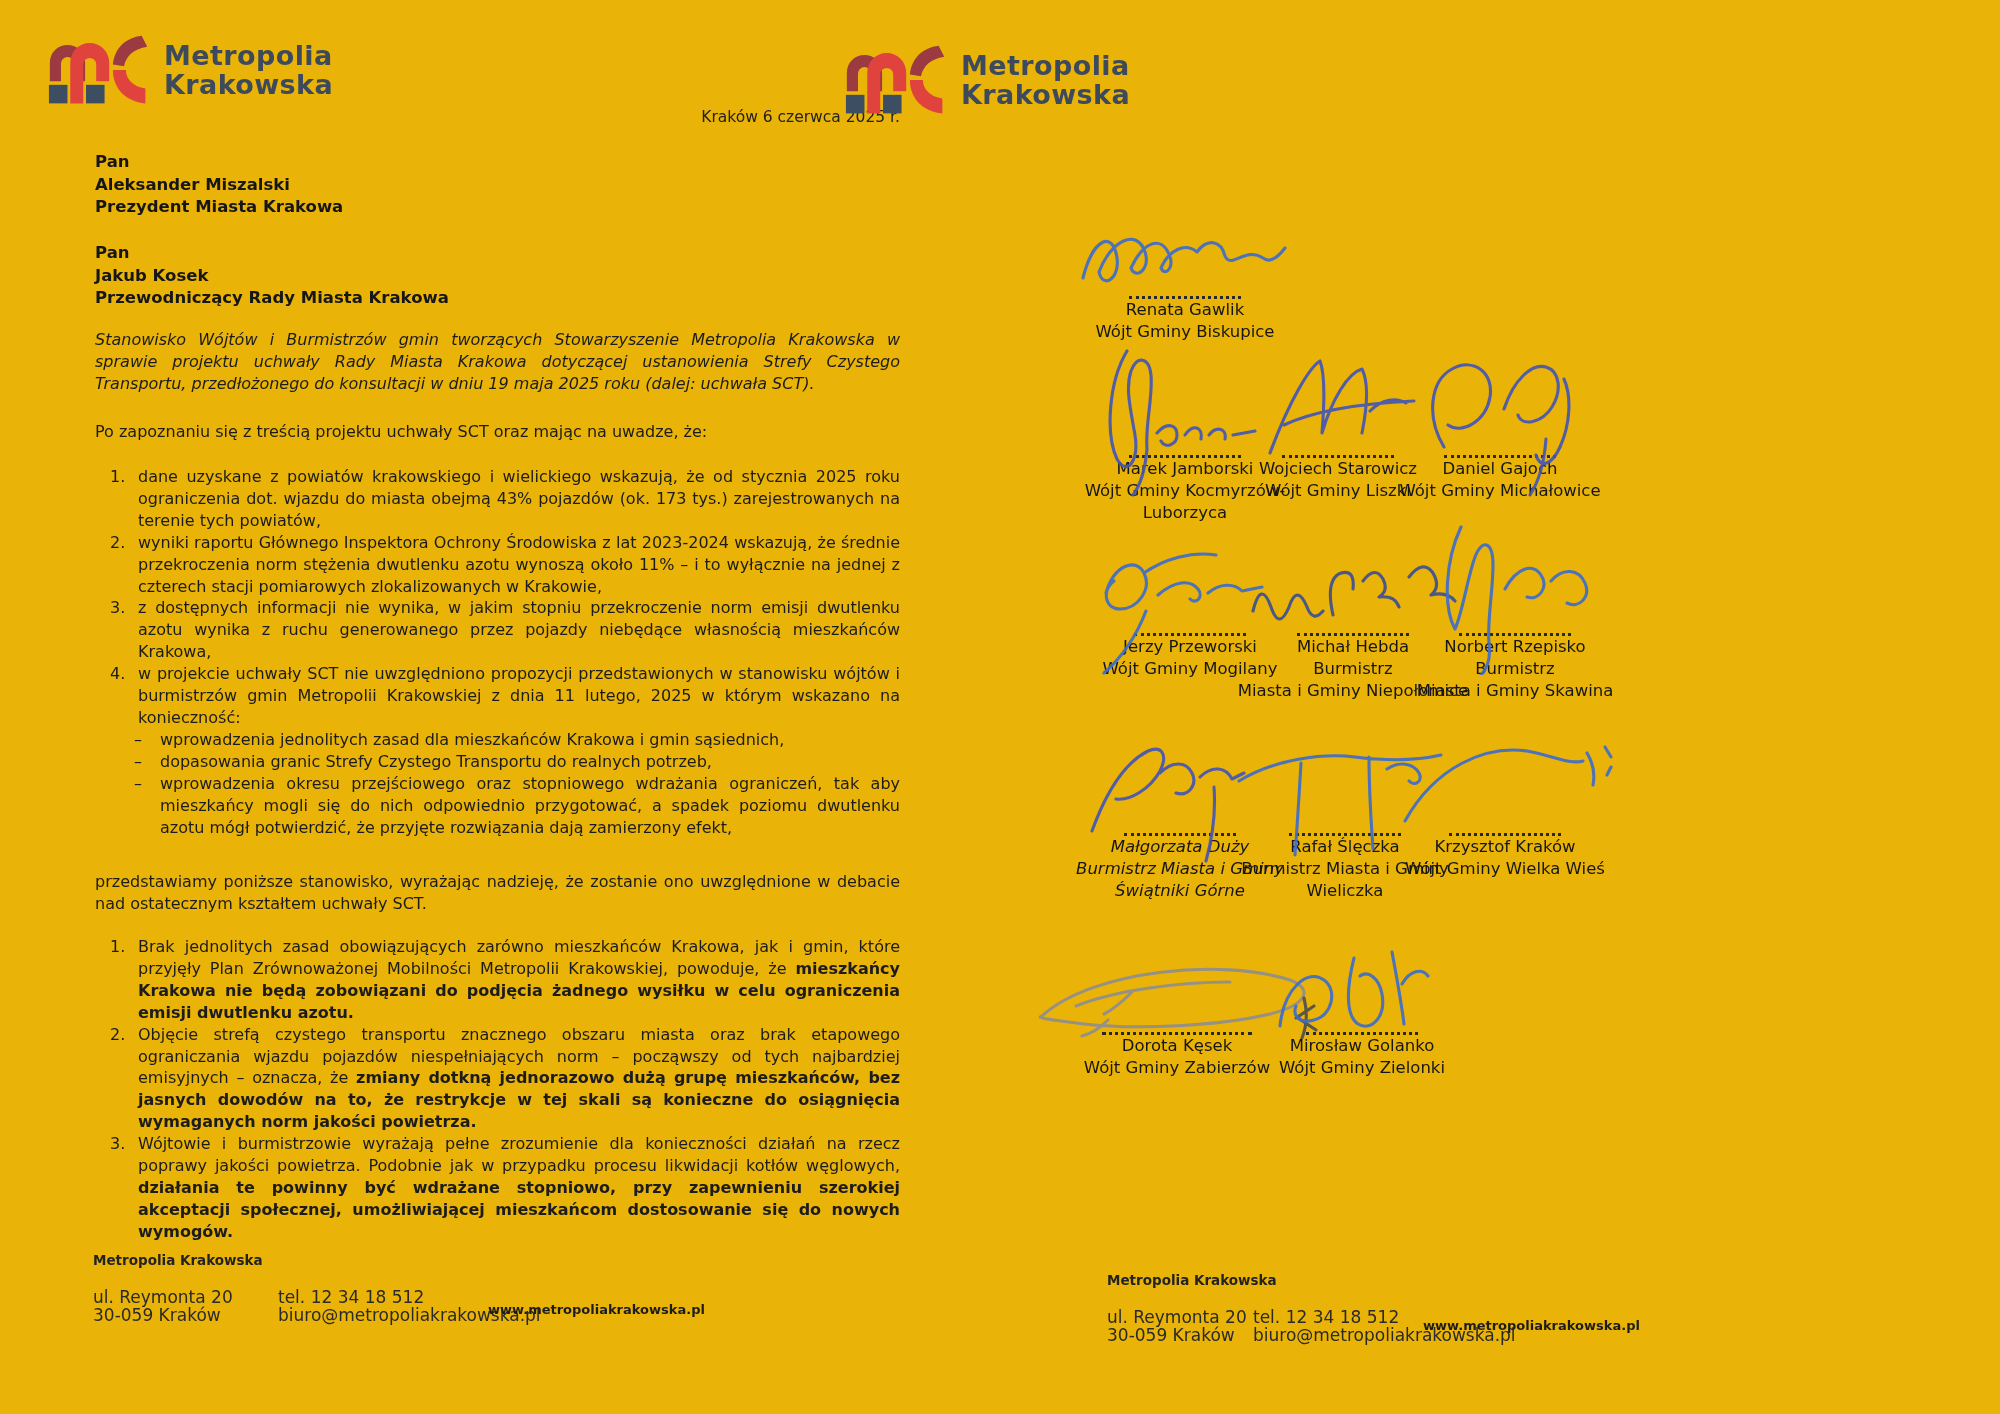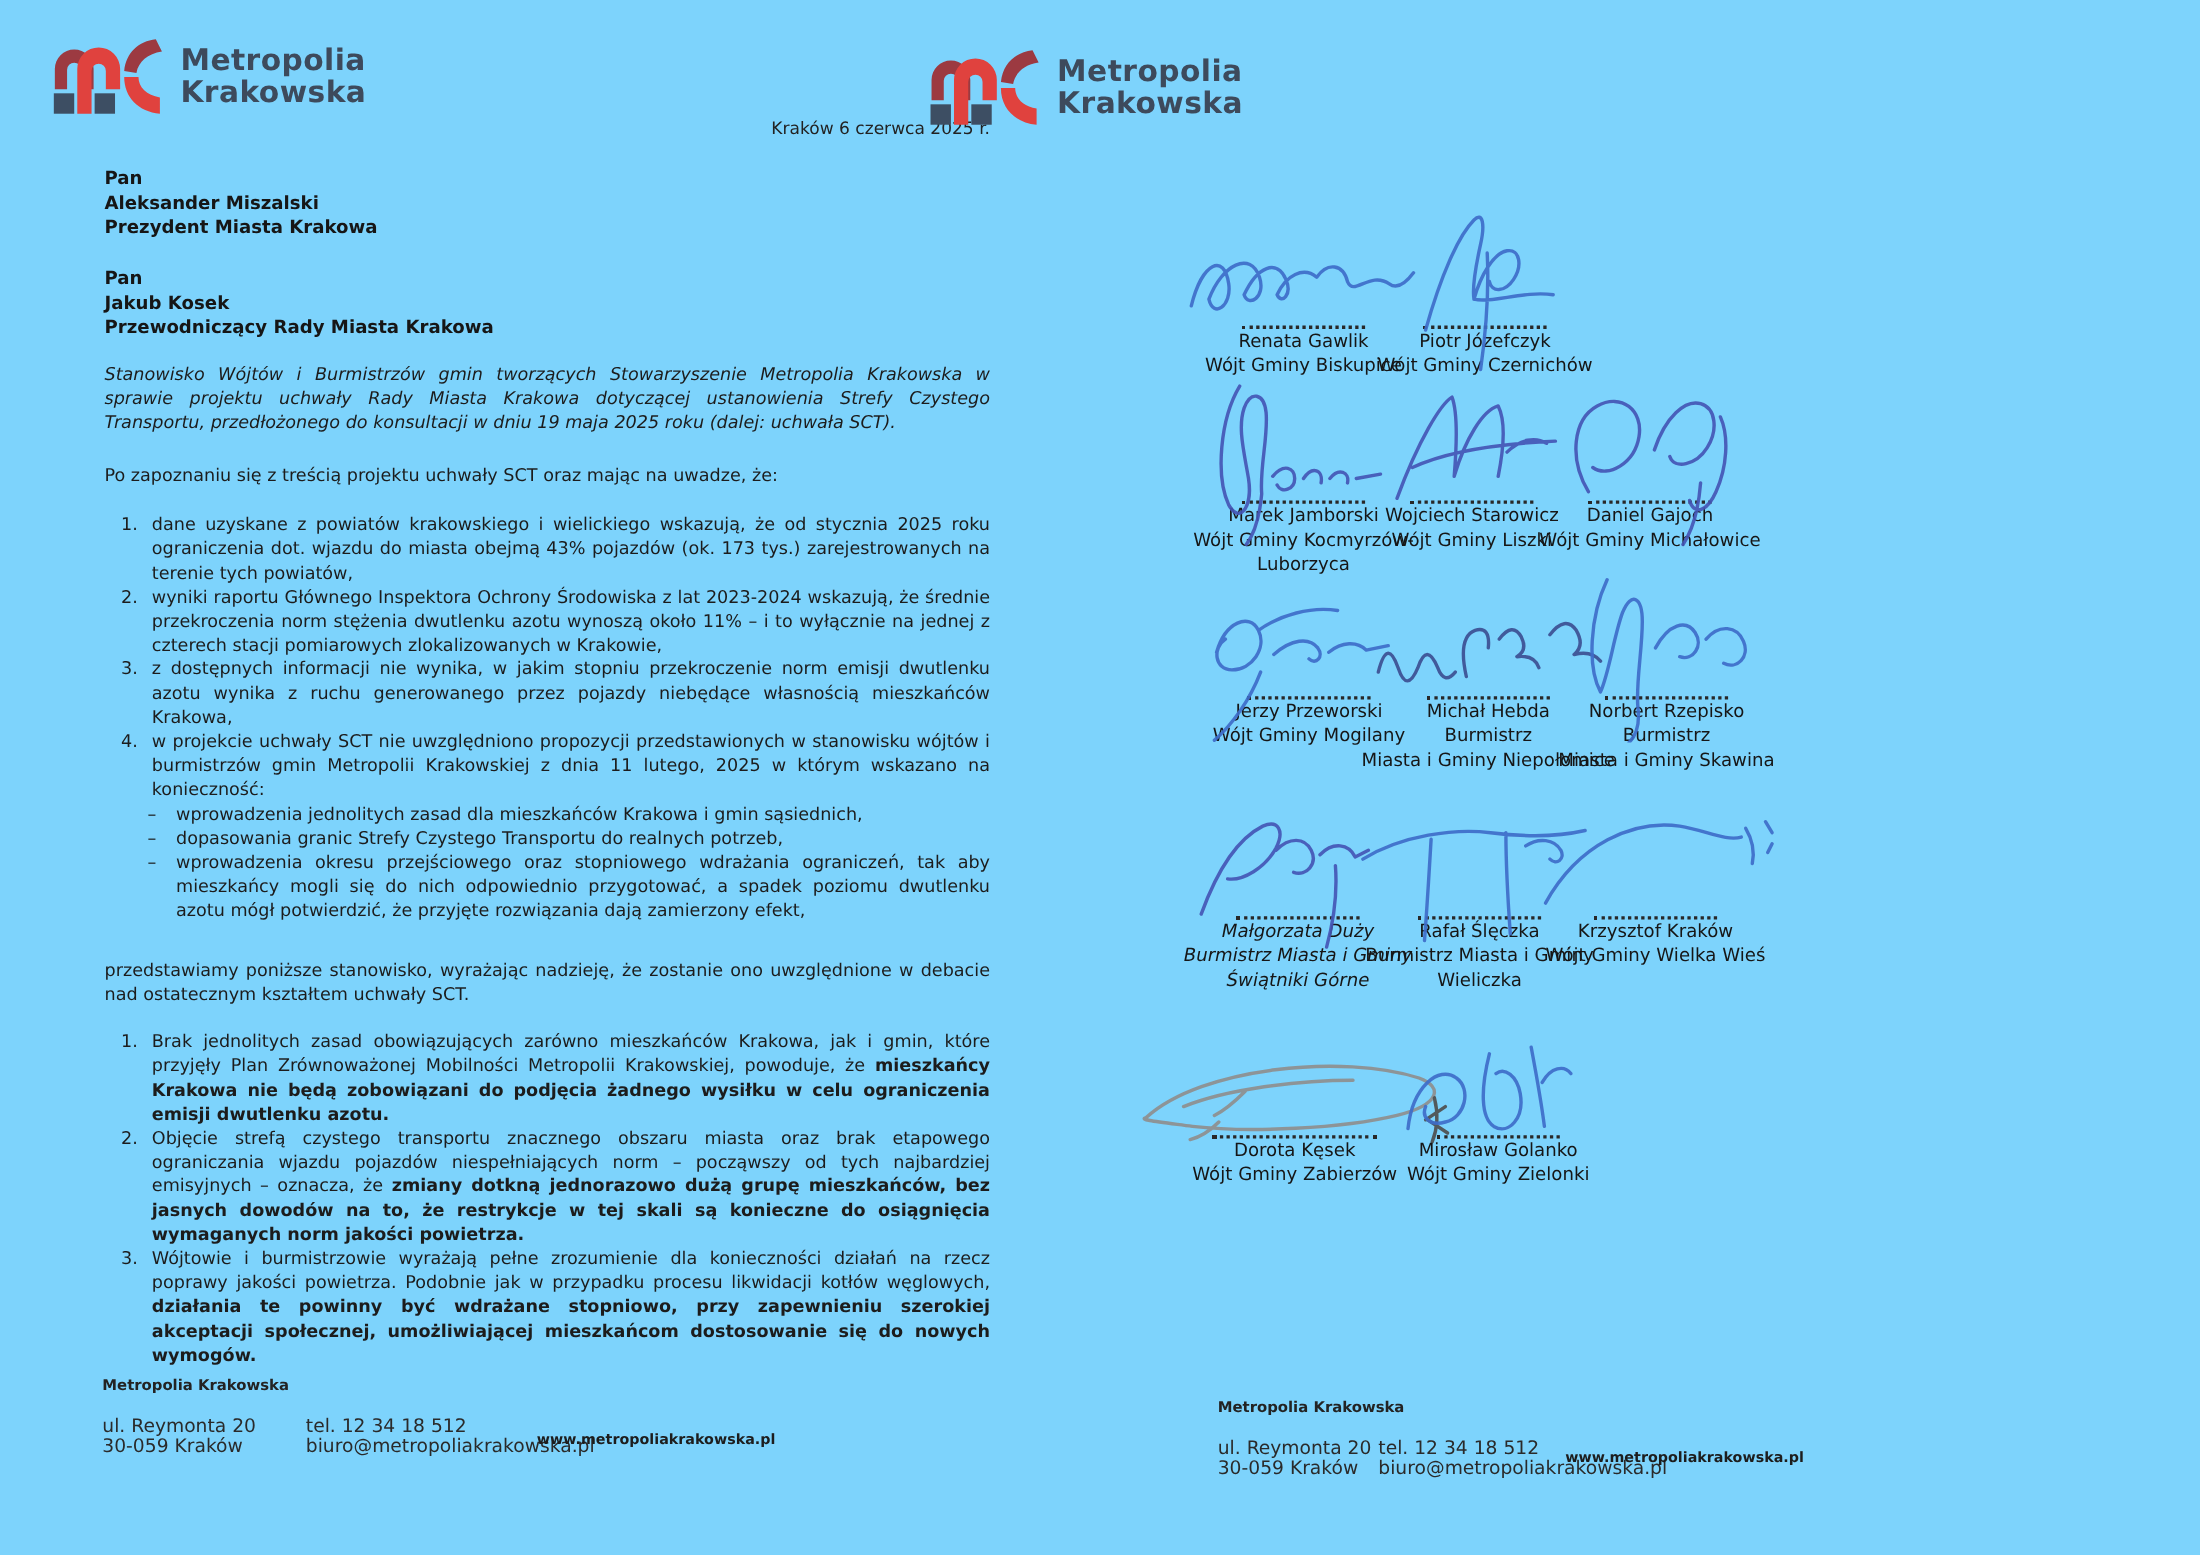--- a/index.html
+++ b/index.html
@@ -1,17 +1,17 @@
 <!DOCTYPE html>
 <html><head>
 <meta charset="utf-8">
 <style>
   html,body { margin:0; padding:0; background:#ffffff; }
   .sheet {
-    position:relative; width:2000px; height:1414px; background:#7dd3fc;
+    position:relative; width:2000px; height:1414px; background:#eab308;
     font-family:"DejaVu Sans", sans-serif; color:#1d1d1d; overflow:hidden;
   }
   .abs { position:absolute; }
 
   
   .logo { display:flex; align-items:center; gap:14px; }
   .logo-text { font-weight:bold; color:#3d4a5c; font-size:27px; line-height:29px; letter-spacing:.4px; }
 
   
   .date { font-size:15.5px; text-align:right; color:#222; }
@@ -160,28 +160,20 @@
 
   <div class="sig" style="left:1035px; top:296px;">
     <svg class="sig-ink ink-blue" width="240" height="160" viewBox="0 0 240 160">
       <path d="M18,100 C28,60 48,52 52,80 C55,100 38,112 34,94 C46,62 72,50 80,74 C86,92 70,102 66,90 C78,64 96,57 104,76 C110,90 100,99 96,90 C104,72 120,64 132,74 C142,60 156,62 160,78 C166,92 180,68 198,80 C206,86 214,78 220,70"></path>
     </svg>
     <div class="sig-dots"></div>
     <div class="sig-name">Renata Gawlik</div>
     <div class="sig-title">Wójt Gminy Biskupice</div>
   </div>
 
-  <div class="sig" style="left:1200px; top:296px;">
-    <svg class="sig-ink ink-blue" width="240" height="160" viewBox="0 0 240 160">
-      <path d="M66,122 C80,72 96,36 110,22 C118,14 120,26 116,44 C112,62 108,82 110,94 C116,72 128,52 140,50 C152,48 154,64 146,76 C138,88 126,88 124,78 M110,94 C126,98 156,86 182,90 M122,52 C124,92 120,130 116,158"></path>
-    </svg>
-    <div class="sig-dots"></div>
-    <div class="sig-name">Piotr Józefczyk</div>
-    <div class="sig-title">Wójt Gminy Czernichów</div>
-  </div>
 
 
   <div class="sig" style="left:1035px; top:455px;">
     <svg class="sig-ink ink-navy" width="240" height="160" viewBox="0 0 240 160">
       <path d="M62,14 C44,44 40,96 52,122 C62,140 74,124 70,98 C66,74 60,52 66,34 C72,18 84,20 86,38 C88,60 80,88 82,112 M82,112 C80,134 74,150 68,158 M92,96 C102,84 112,88 112,98 C112,108 100,112 96,104 M120,98 C128,86 138,90 136,102 M144,98 C152,88 162,92 160,102 M168,98 L190,94"></path>
     </svg>
     <div class="sig-dots"></div>
     <div class="sig-name">Marek Jamborski</div>
     <div class="sig-title">Wójt Gminy Kocmyrzów-
 Luborzyca</div>

